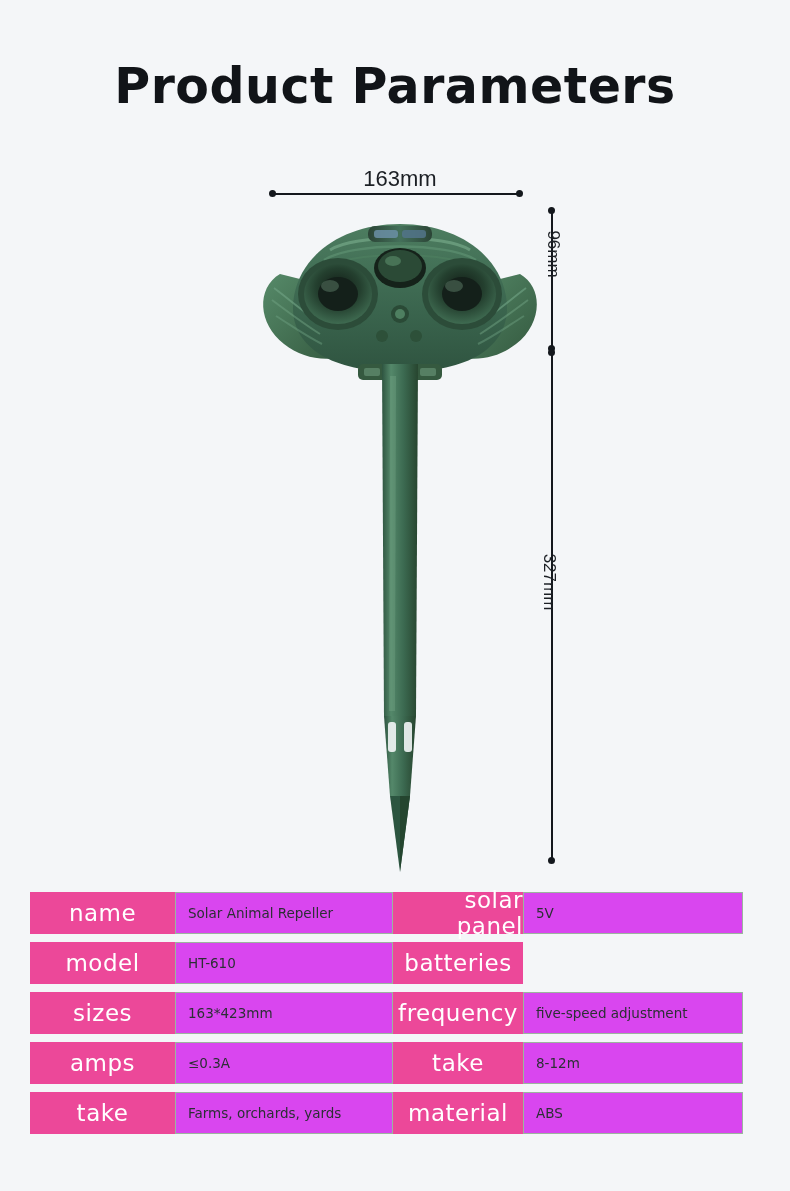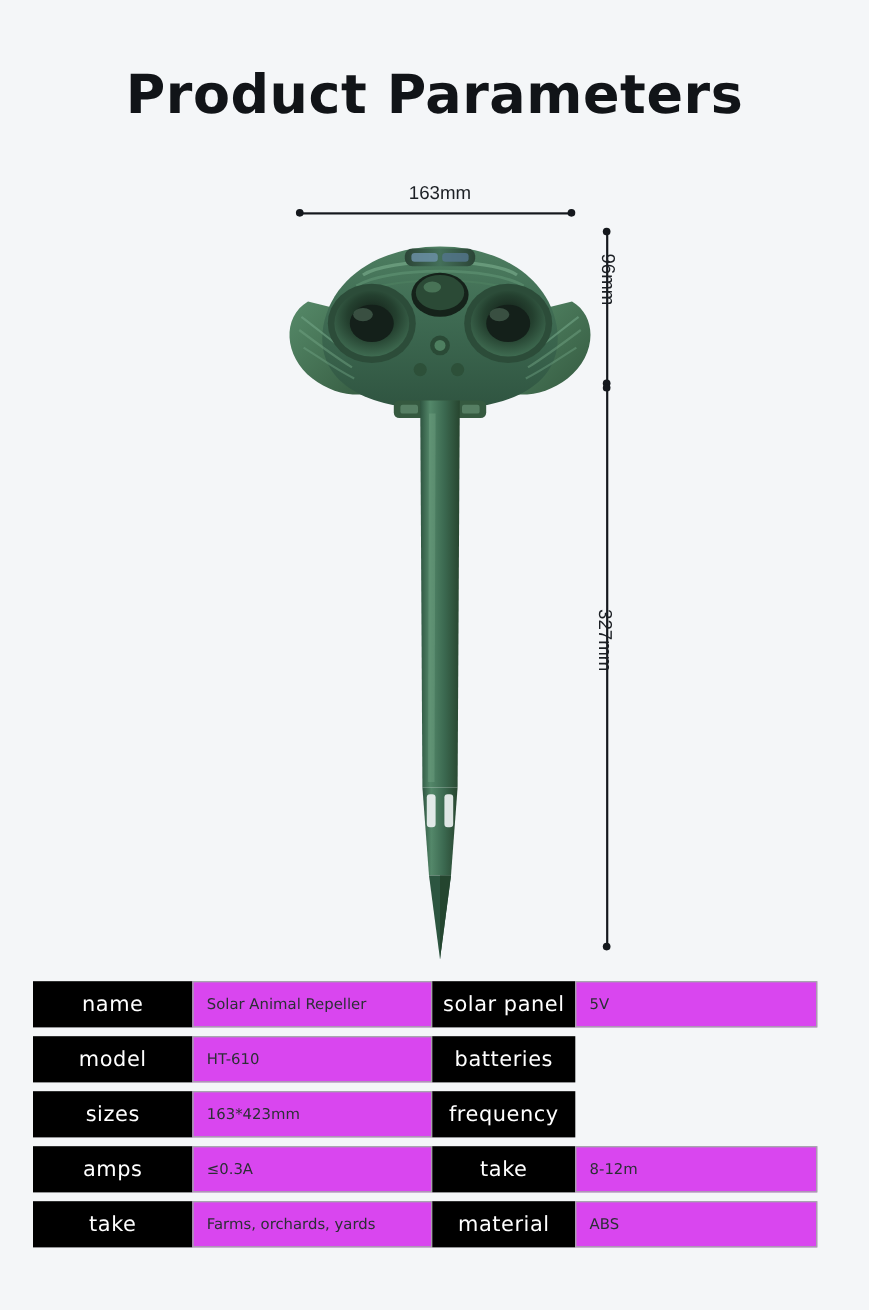--- a/index.html
+++ b/index.html
@@ -43,21 +43,21 @@
     height: 720px;
   }
 
   
   .dim-top-label {
     position: absolute;
     left: 310px;
     top: 6px;
     width: 180px;
     text-align: center;
-    font-size: 17px;
+    font-size: 22px;
     color: #1b1f24;
   }
   .dim-top-line {
     position: absolute;
     left: 272px;
     top: 33px;
     width: 248px;
     height: 2px;
     background: #14181d;
   }
@@ -132,26 +132,26 @@
     width: 730px;
   }
   .spec-row {
     display: flex;
     align-items: stretch;
     margin-bottom: 8px;
     height: 42px;
   }
   .cell-key {
     width: 145px;
-    background: #000000;
+    background: #ec4899;
     color: #ffffff;
     display: flex;
     align-items: center;
     justify-content: center;
-    font-size: 19px;
+    font-size: 23px;
     font-family: "DejaVu Sans", sans-serif;
     letter-spacing: 0.5px;
   }
   .cell-val {
     flex: 1;
     background: #d946ef;
     border: 1px solid #9bb59e;
     display: flex;
     align-items: center;
     padding-left: 12px;
@@ -288,20 +288,21 @@
     <div class="spec-row">
       <div class="cell-key">model</div>
       <div class="cell-val first">HT-610</div>
       <div class="cell-key second">batteries</div>
     </div>
 
     <div class="spec-row">
       <div class="cell-key">sizes</div>
       <div class="cell-val first">163*423mm</div>
       <div class="cell-key second">frequency</div>
+      <div class="cell-val second">five-speed adjustment</div>
     </div>
 
     <div class="spec-row">
       <div class="cell-key">amps</div>
       <div class="cell-val first">≤0.3A</div>
       <div class="cell-key second">take</div>
       <div class="cell-val second">8-12m</div>
     </div>
 
     <div class="spec-row">

